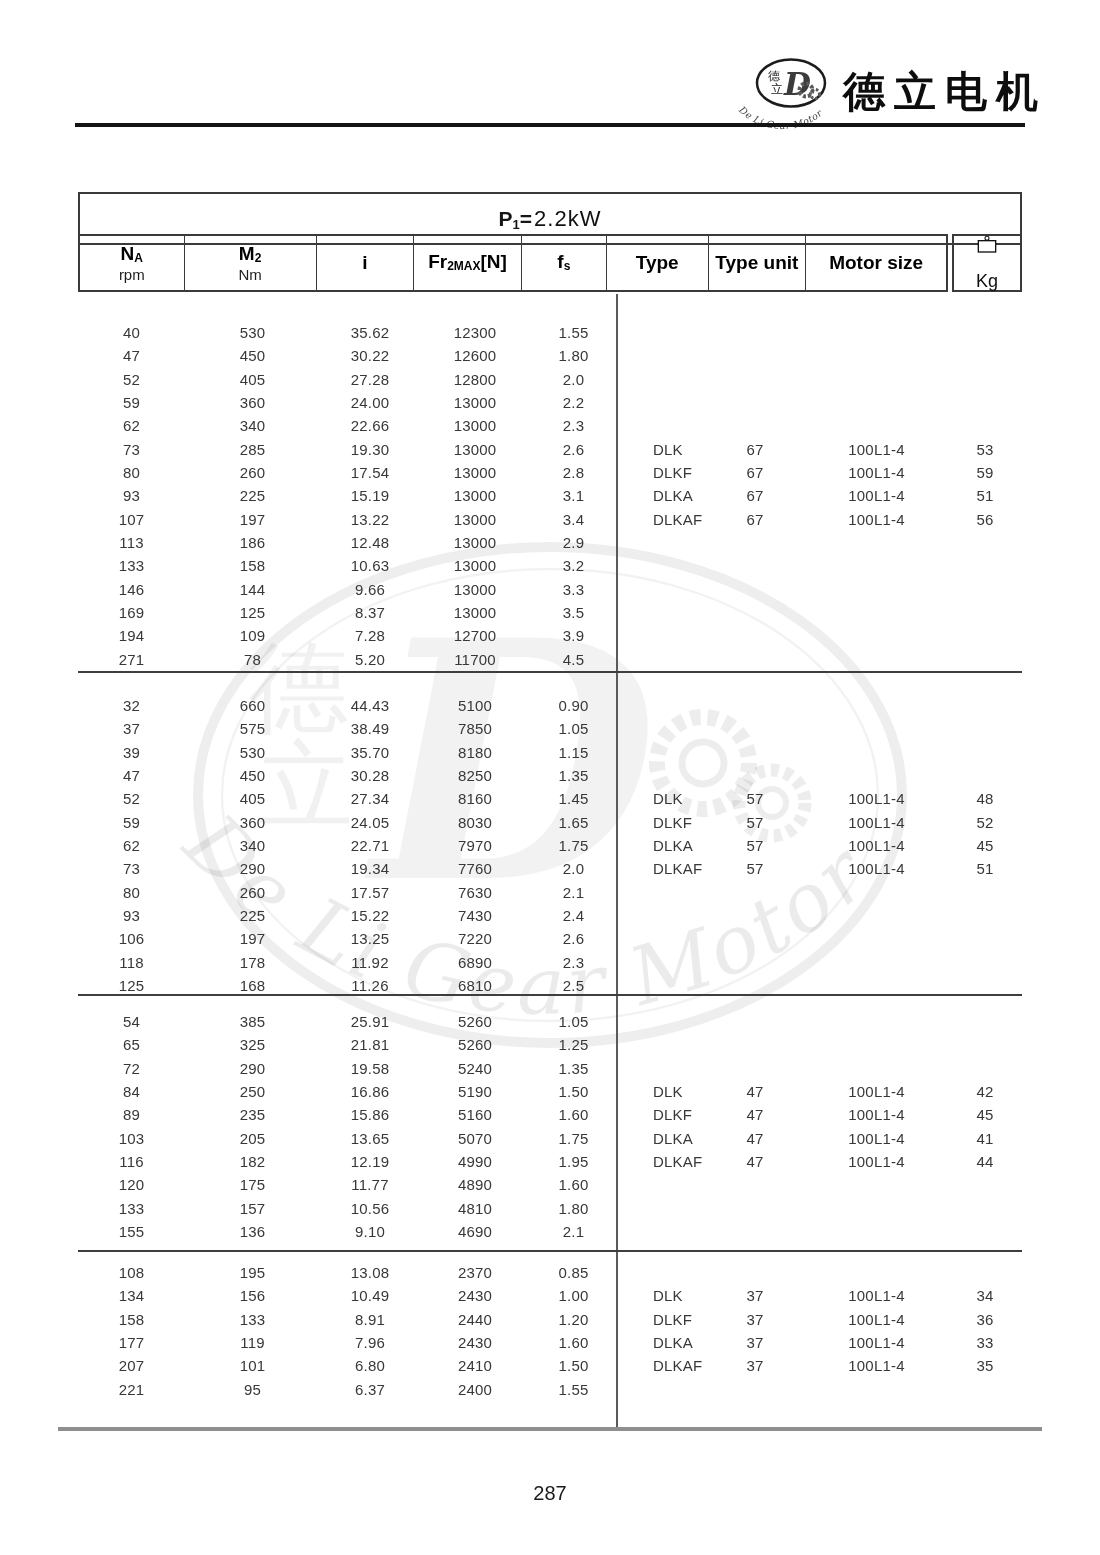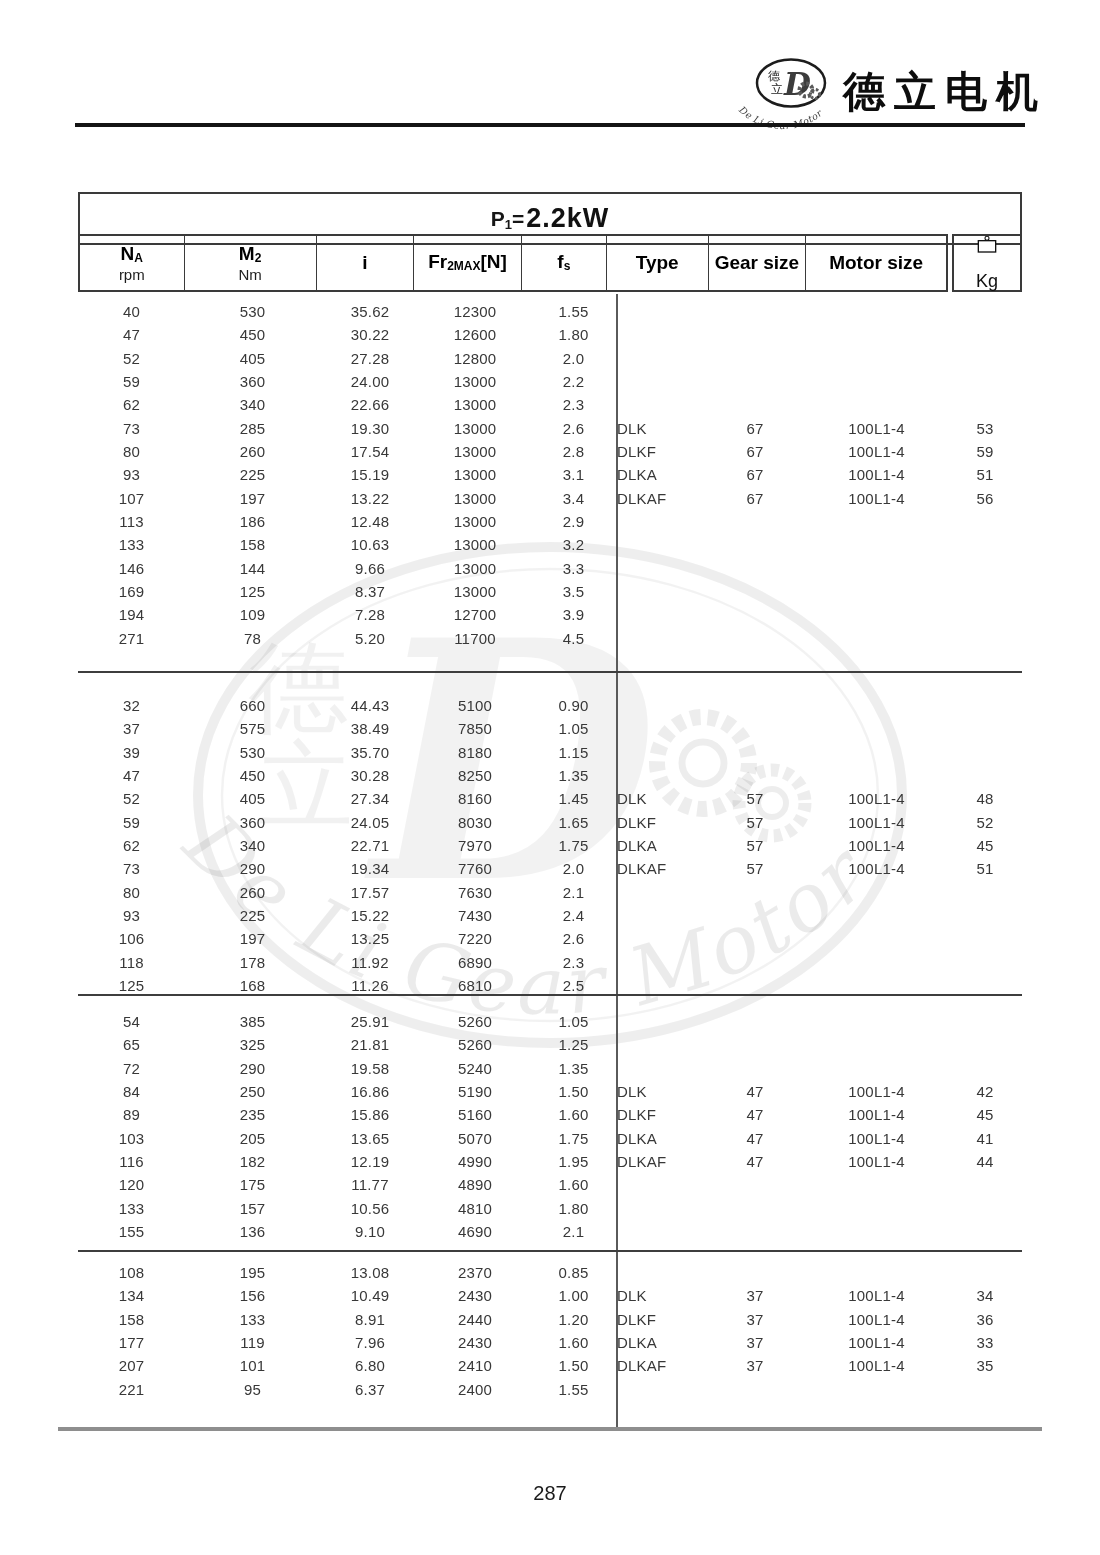--- a/index.html
+++ b/index.html
@@ -18,21 +18,21 @@
   .header-rule { position:absolute; left:75px; top:123px; width:950px; height:4px; background:#141414; }
 
   
   .title-box {
     position:absolute; left:78px; top:192px; width:944px; height:53px;
     border:2px solid #3a3a3a; box-sizing:border-box;
     display:flex; align-items:center; justify-content:center;
   }
   .title-small { font-size:21px; font-weight:700; color:#161616; }
   .title-small .sub { font-size:13px; font-weight:700; position:relative; top:3px; }
-  .title-big { font-size:27px; font-weight:700; color:#111; letter-spacing:1px; margin-left:2px; }
+  .title-big { font-size:22px; font-weight:400; color:#111; letter-spacing:1px; margin-left:2px; }
 
   
   .head-row {
     position:absolute; left:78px; top:234px; width:870px; height:58px;
     border:2px solid #3a3a3a; box-sizing:border-box; display:flex;
   }
   .hcell {
     display:flex; flex-direction:column; align-items:center; justify-content:center;
     border-right:1.5px solid #3a3a3a; box-sizing:border-box;
   }
@@ -56,21 +56,21 @@
 
   .block {
     position:absolute; left:78px; width:944px; display:grid;
     grid-template-columns:107px 135px 100px 110px 87px 88px 100px 143px 74px;
     grid-auto-rows:23.33px;
   }
   .block > div {
     display:flex; align-items:center; justify-content:center;
     font-size:15px; color:#383838; letter-spacing:0.2px; white-space:nowrap;
   }
-  .block > div.c5 { justify-content:flex-start; box-sizing:border-box; }
+  .block > div.c5 { justify-content:flex-start; padding-left:36px; box-sizing:border-box; }
 
   .page-number {
     position:absolute; left:0; top:1446px; width:100%;
     text-align:center; font-size:20px; color:#1a1a1a;margin-top:36px;
   }
 
   .wm { position:absolute; left:0; top:0; pointer-events:none; }
 </style>
 </head>
 <body>
@@ -133,36 +133,36 @@
     <div class="hcell w-fr">
       <div class="h-main"><span>Fr</span><span class="h-sub">2MAX</span><span>[N]</span></div>
     </div>
     <div class="hcell w-fs">
       <div class="h-main"><span>f</span><span class="h-sub">s</span></div>
     </div>
     <div class="hcell w-type">
       <div class="h-main">Type</div>
     </div>
     <div class="hcell w-gear">
-      <div class="h-main">Gear size</div>
+      <div class="h-main">Type unit</div>
     </div>
     <div class="hcell w-motor">
       <div class="h-main">Motor size</div>
     </div>
   </div>
 
   <div class="kg-box">
     <svg width="30" height="27" viewBox="0 0 30 27">
       <circle cx="15" cy="3.5" r="3" fill="none" stroke="#111" stroke-width="1.6"></circle>
       <rect x="2" y="7" width="26" height="17" fill="#fff" stroke="#111" stroke-width="2"></rect>
     </svg>
     <div class="kg-label">Kg</div>
   </div>
 
-  <div class="block" style="top:300px">
+  <div class="block" style="top:321px">
       <div class="c0">40</div>
       <div class="c1">530</div>
       <div class="c2">35.62</div>
       <div class="c3">12300</div>
       <div class="c4">1.55</div>
       <div class="c5"></div>
       <div class="c6"></div>
       <div class="c7"></div>
       <div class="c8"></div>
       <div class="c0">47</div>

